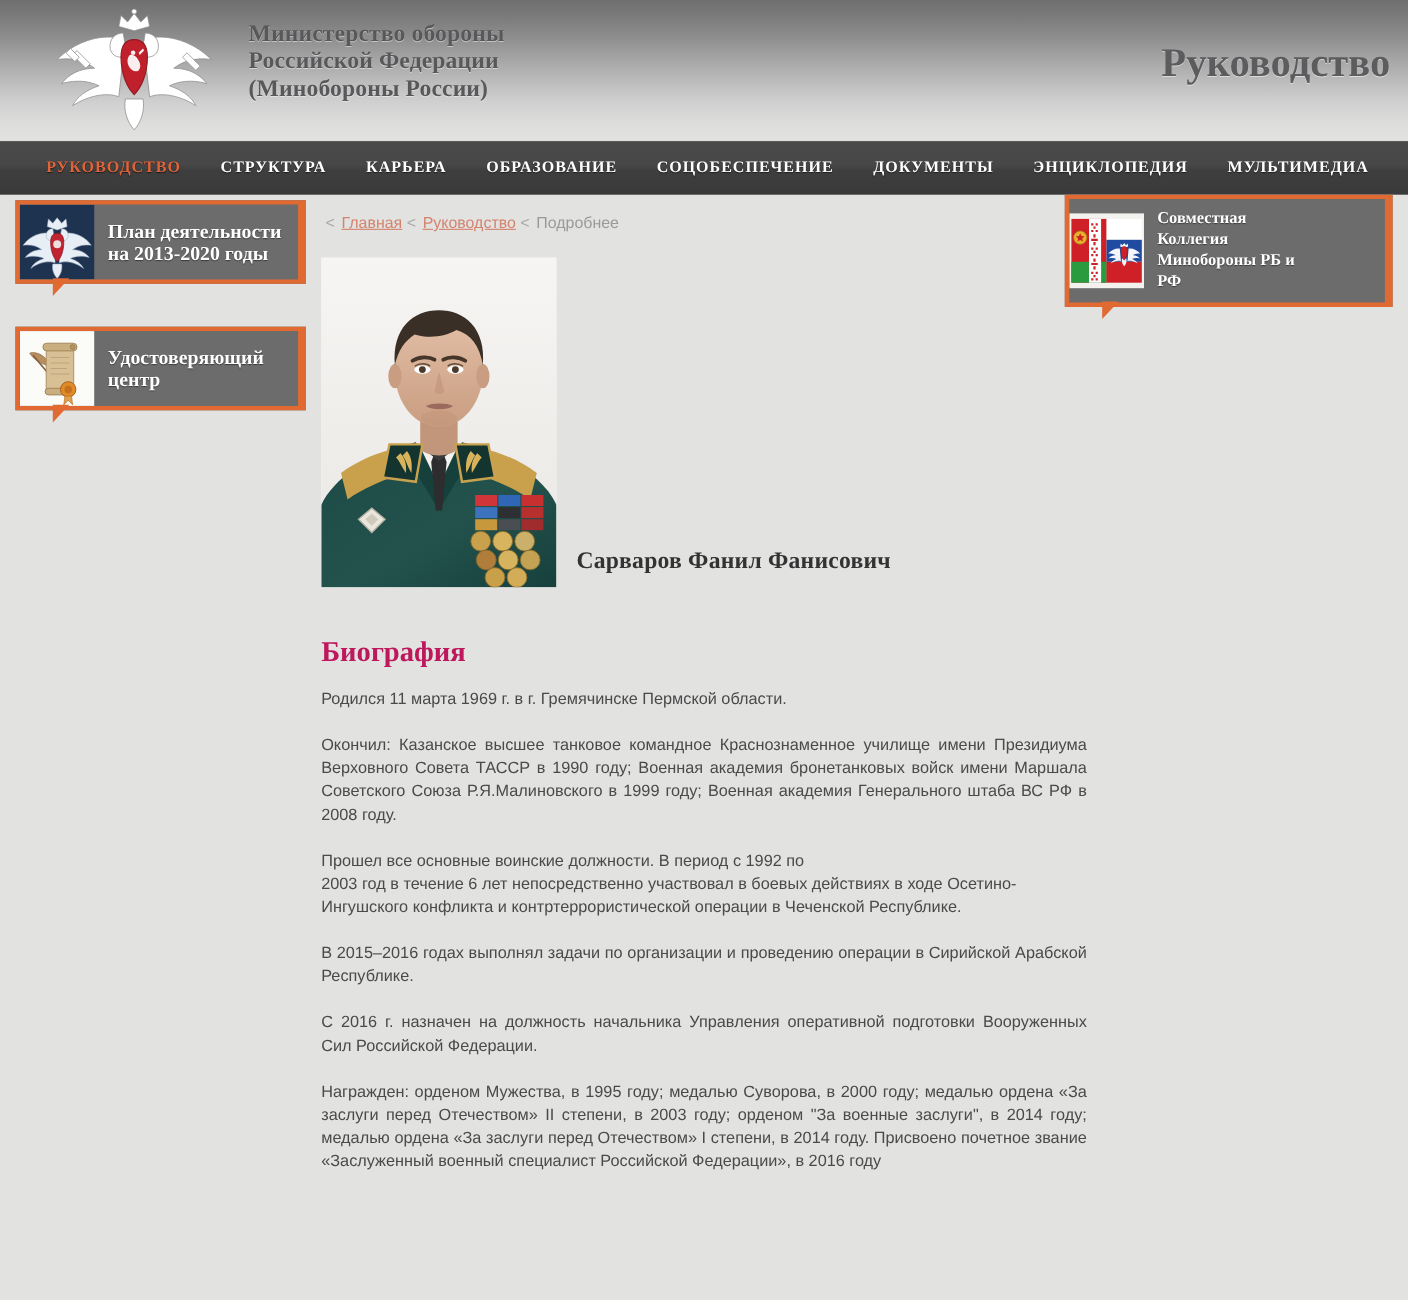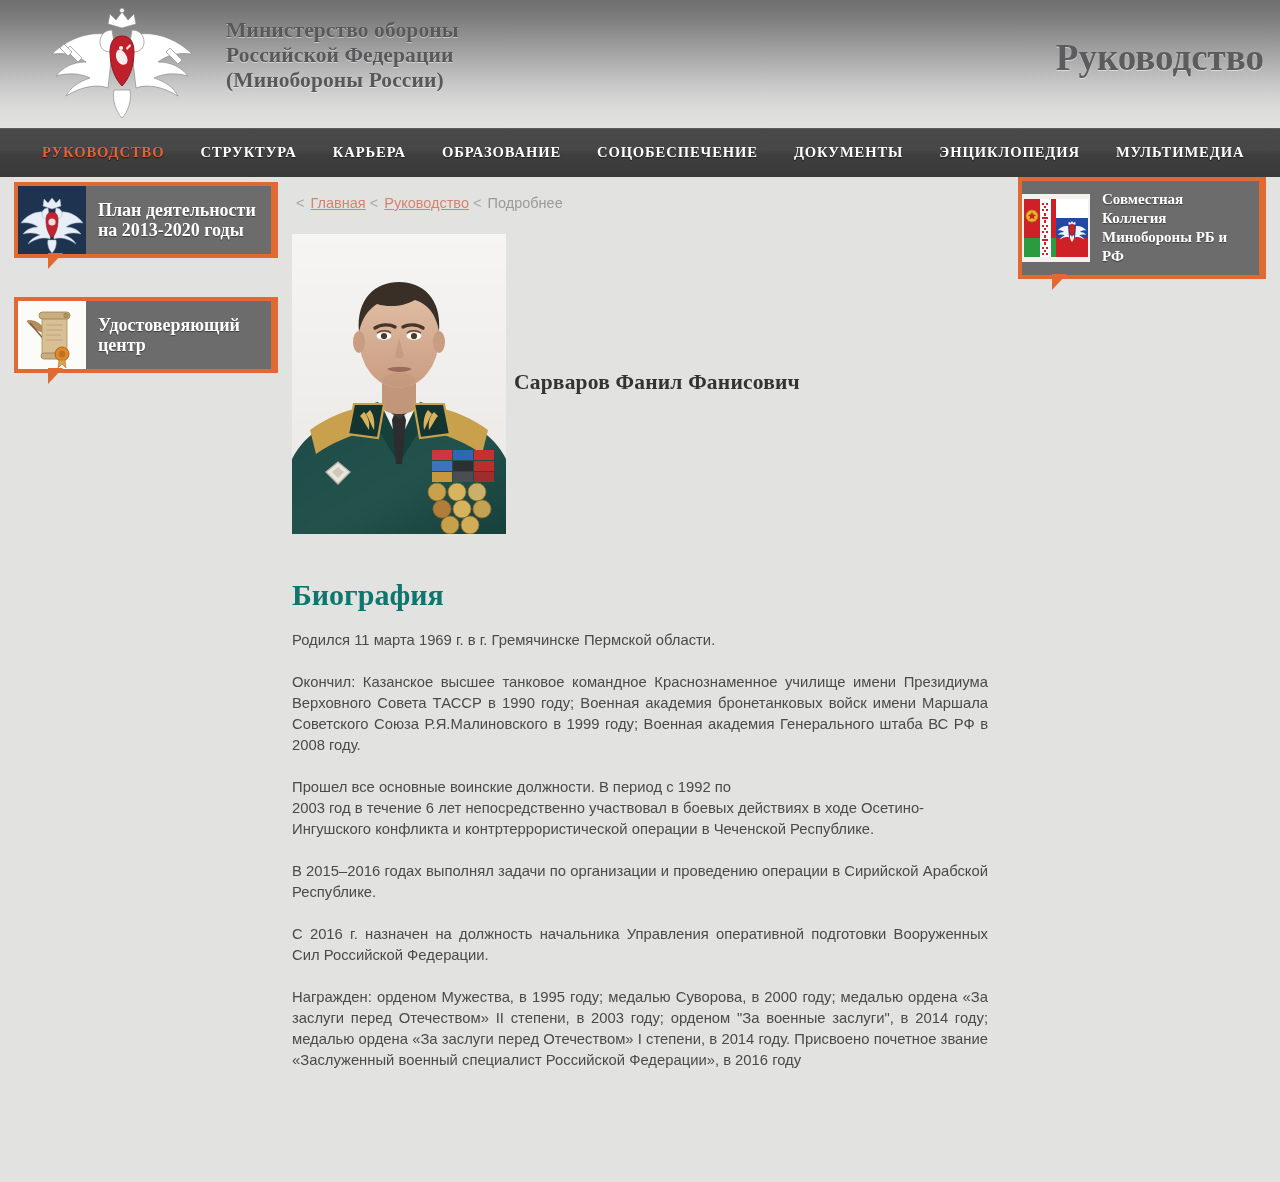--- a/index.html
+++ b/index.html
@@ -147,21 +147,21 @@
     line-height: 20px;
     padding: 9px 10px 9px 12px;
     text-shadow: 0 1px 1px rgba(0,0,0,0.45);
     display: flex;
     align-items: center;
   }
   .promo-label span { display: block; }
 
   #promo-plan   { left: 14px;  top: 5px; }
   #promo-cert   { left: 14px;  top: 120px; }
-  #promo-board  { right: 14px; top: 0px; width: 248px; }
+  #promo-board  { right: 14px; top: 0px; width: 298px; }
   #promo-board .promo-label { font-size: 15px; line-height: 19px; }
 
   
   .content {
     position: relative;
     margin: 0 auto;
     width: 696px;
     padding-bottom: 18px;
   }
   .breadcrumb {
@@ -173,22 +173,22 @@
   .breadcrumb .sep { color: #a8a8a8; margin: 0 2px 0 0; }
   .breadcrumb a {
     color: #d4836e;
     text-decoration: underline;
     cursor: pointer;
   }
   .breadcrumb .current { color: #9a9a9a; }
 
   .person-head {
     display: flex;
-    align-items: center;
-    gap: 8px;
+    align-items: flex-end;
+    gap: 18px;
   }
   .portrait {
     flex: 0 0 214px;
     width: 214px;
     height: 300px;
     background: #f2f2f2;
     overflow: hidden;
   }
   .portrait svg { display: block; width: 214px; height: 300px; }
   .person-meta { padding-top: 8px; }
@@ -204,22 +204,22 @@
   .person-post {
     font-size: 14.8px;
     line-height: 21px;
     color: #555555;
   }
   .person-post span { display: block; }
 
   .bio-title {
     font-family: "Liberation Serif", serif;
     font-weight: bold;
-    font-size: 30px;
-    color: #0f766e;
+    font-size: 26px;
+    color: #be185d;
     margin: 44px 0 18px 0;
   }
   .bio p {
     margin: 0 0 21px 0;
     font-size: 14.8px;
     line-height: 21px;
     color: #4a4a4a;
     text-align: justify;
   }
   .bio p.no-justify { text-align: left; }

